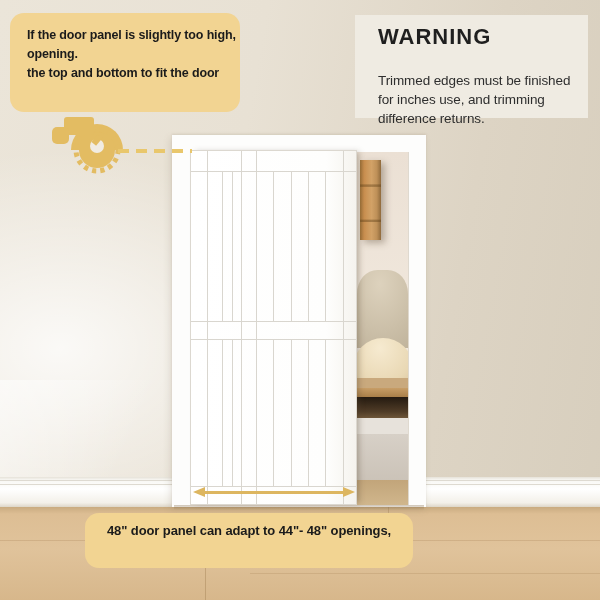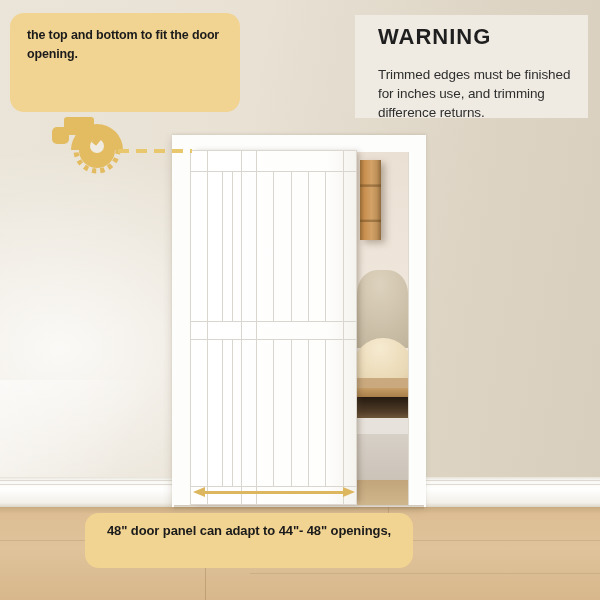--- a/index.html
+++ b/index.html
@@ -63,21 +63,21 @@
 
   
   .note{background:#F2D492;border-radius:14px;color:#1B1B1B;font-weight:600;}
   .note-top{left:10px;top:13px;width:230px;height:99px;padding:13px 0 0 17px;box-sizing:border-box;
     font-size:12.5px;line-height:19px;letter-spacing:-.15px;}
   .note-bottom{left:85px;top:513px;width:328px;height:55px;text-align:center;
     padding-top:8px;box-sizing:border-box;font-size:13px;line-height:20px;letter-spacing:-.1px;}
   .warning-box{left:355px;top:15px;width:233px;height:103px;background:#EFEBE2;
     padding:9px 0 0 23px;box-sizing:border-box;}
   .warning-title{font-size:22px;font-weight:600;letter-spacing:1px;color:#1F1F1F;}
-  .warning-body{margin-top:15px;font-size:13.5px;line-height:19px;font-weight:500;color:#2E2E2E;letter-spacing:-.1px;}
+  .warning-body{margin-top:21px;font-size:13.5px;line-height:19px;font-weight:500;color:#2E2E2E;letter-spacing:-.1px;}
 
   .dash-line{left:118px;top:149px;width:74px;height:4px;
     background:repeating-linear-gradient(90deg,#E9C76C 0 11px,rgba(0,0,0,0) 11px 18px);}
   .saw{left:50px;top:114px;width:74px;height:70px;}
 
   .arrow{left:193px;top:486px;width:162px;height:12px;}
   .arrow .bar{position:absolute;left:9px;right:9px;top:5px;height:2.5px;background:#DDB660;}
   .arrow .head-l{position:absolute;left:0;top:1px;width:0;height:0;
     border-top:5px solid transparent;border-bottom:5px solid transparent;border-right:12px solid #DDB660;}
   .arrow .head-r{position:absolute;right:0;top:1px;width:0;height:0;
@@ -150,22 +150,23 @@
   </svg>
   <div class="abs dash-line"></div>
 
   <div class="abs arrow">
     <div class="head-l"></div>
     <div class="bar"></div>
     <div class="head-r"></div>
   </div>
 
   <div class="abs note note-top">
+    <div>If the door panel is slightly too high,</div>
+    <div>opening.</div>
     <div>the top and bottom to fit the door</div>
-    <div>opening.</div>
   </div>
 
   <div class="abs warning-box">
     <div class="warning-title">WARNING</div>
     <div class="warning-body">
       <div>Trimmed edges must be finished</div>
       <div>for inches use, and trimming</div>
       <div>difference returns.</div>
     </div>
   </div>

